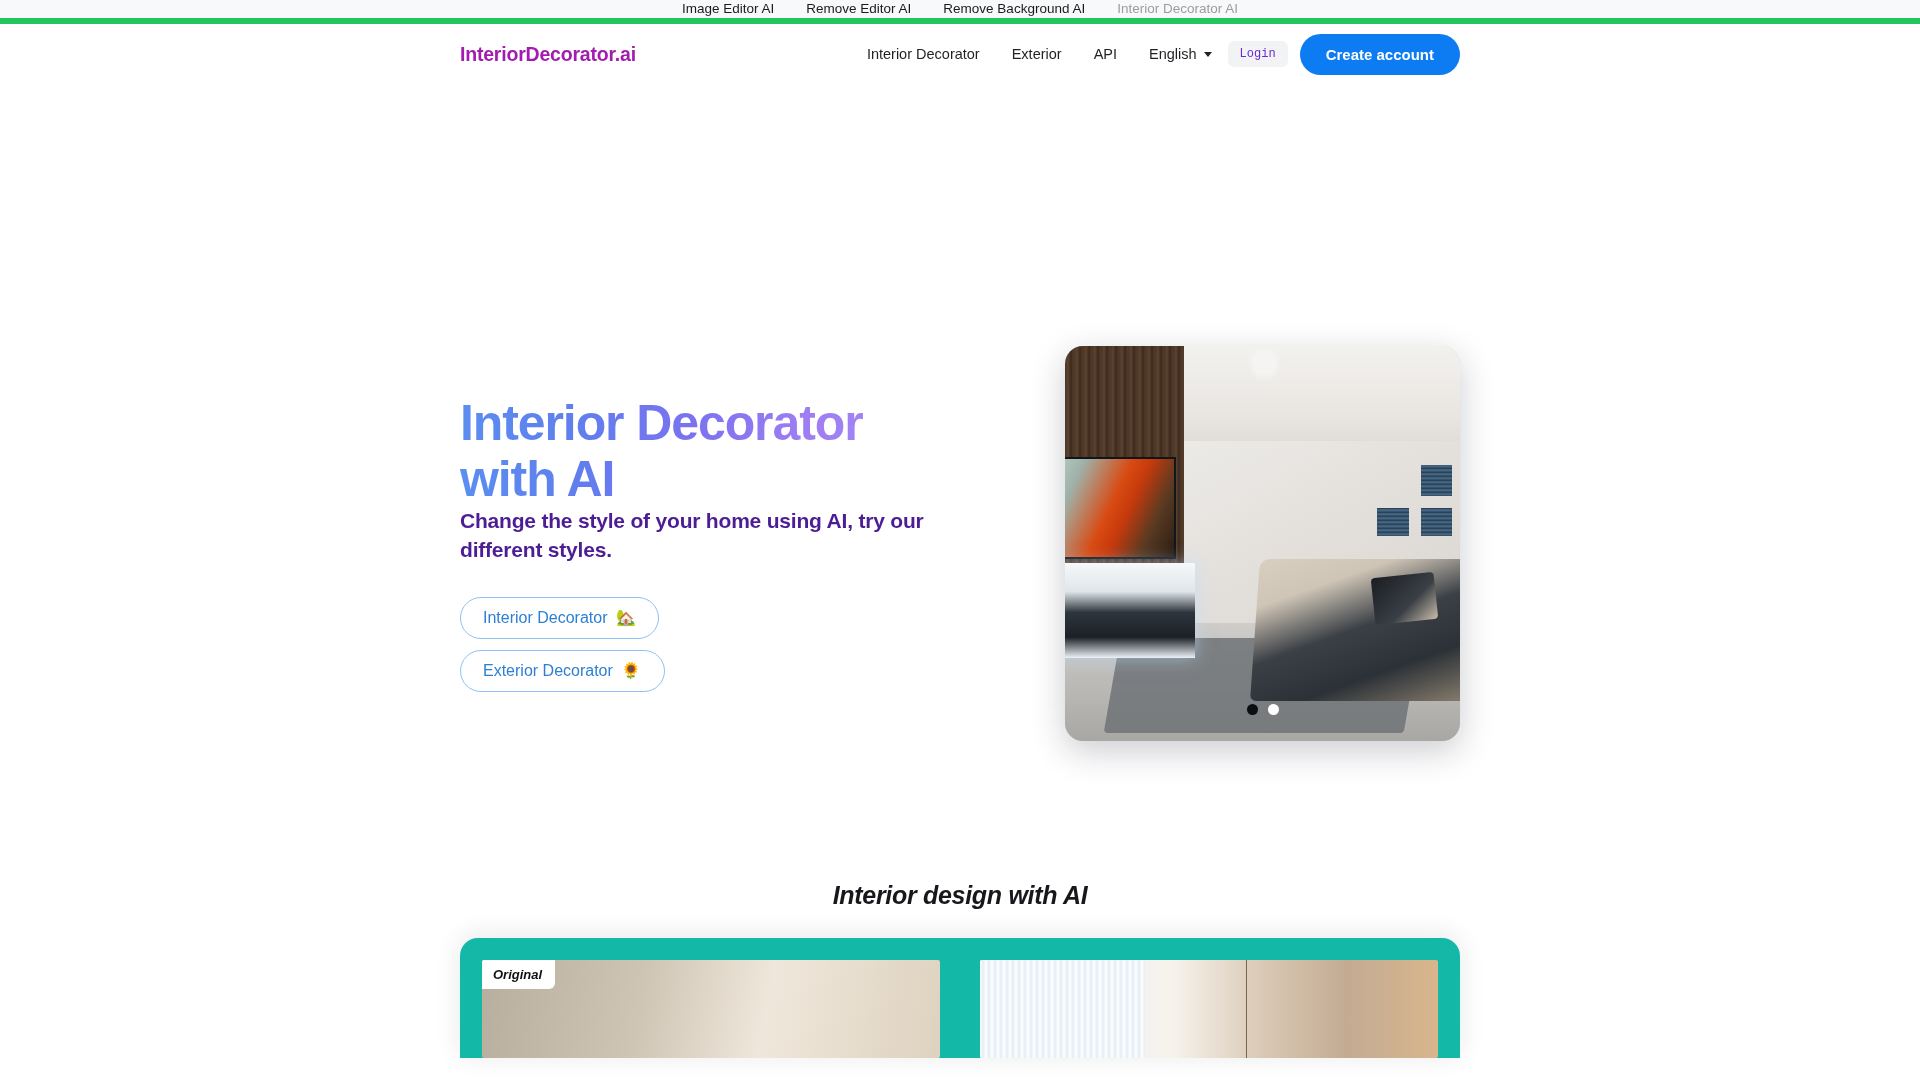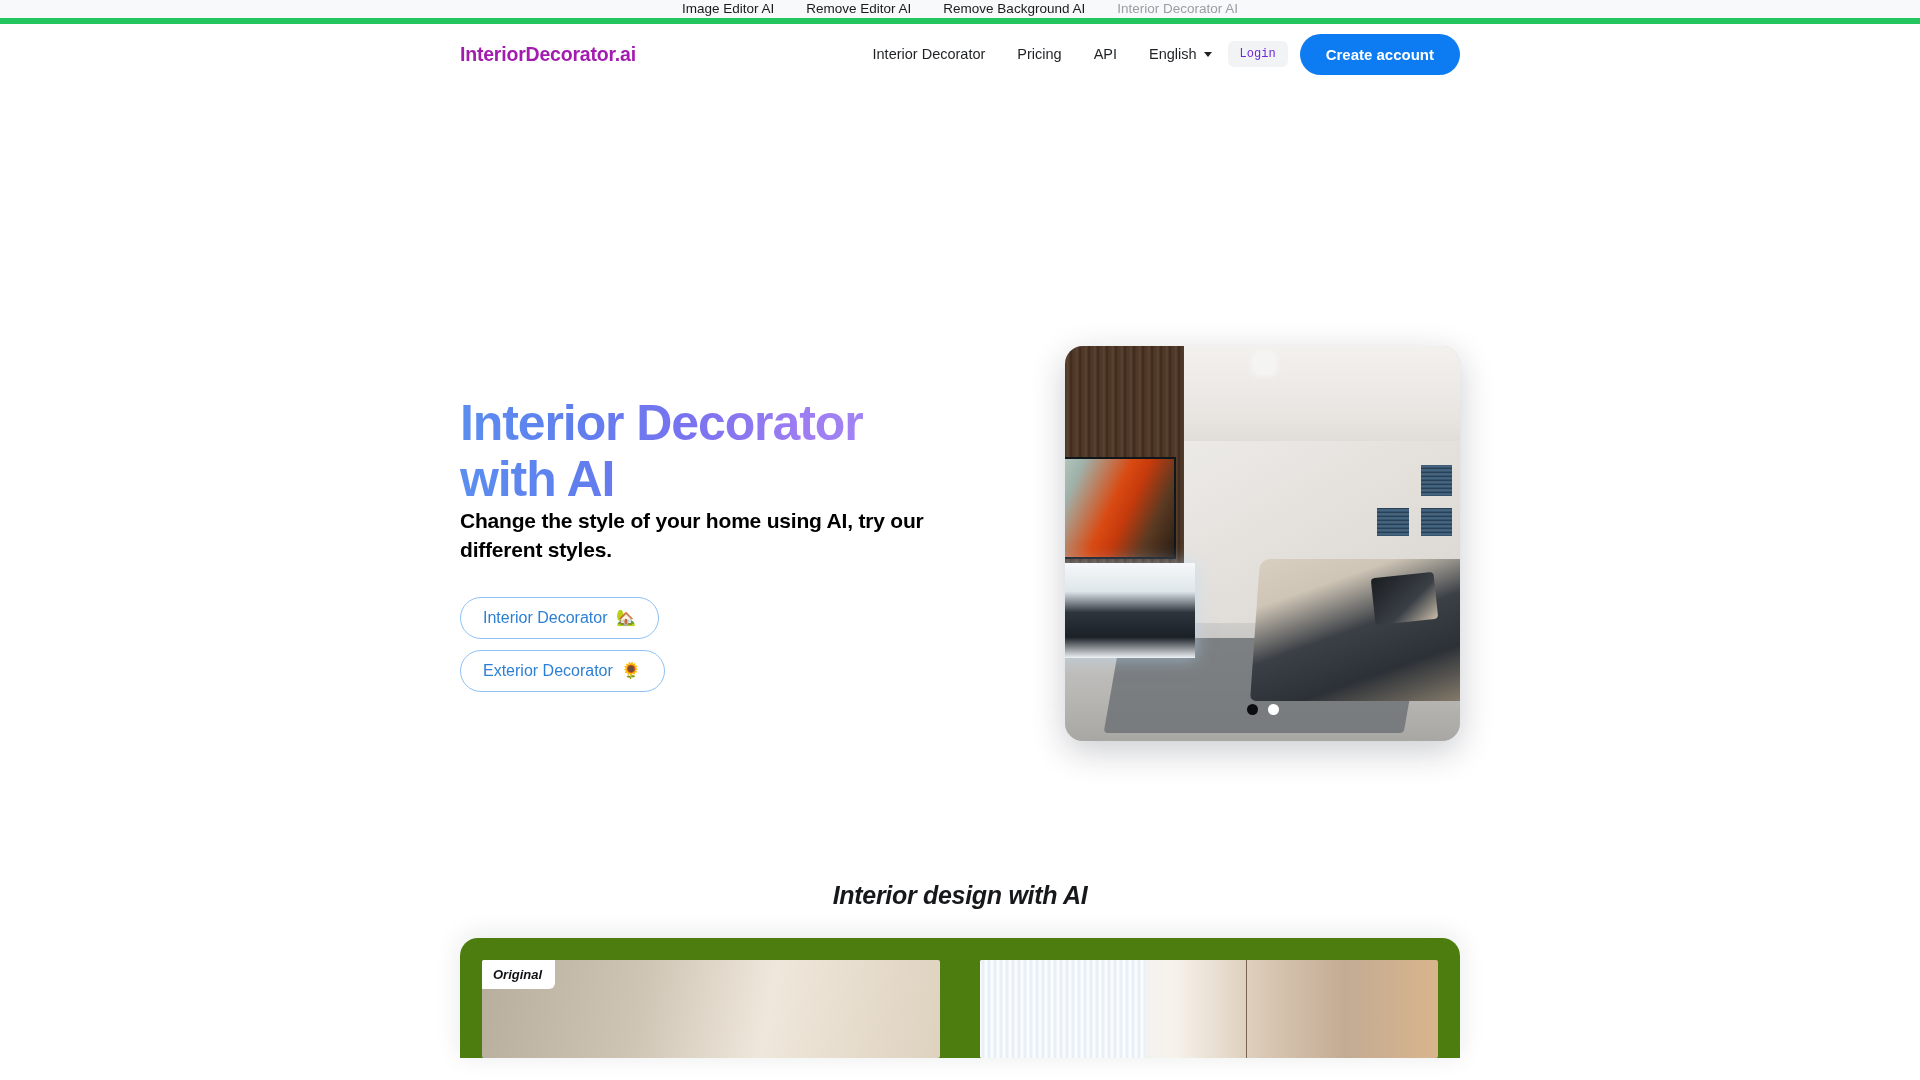--- a/index.html
+++ b/index.html
@@ -74,21 +74,21 @@
   .hero-left{ width:540px; }
   .hero-title{
     font-size:50px; font-weight:bold; line-height:1.12;
     letter-spacing:-1.1px;
     background:linear-gradient(90deg,#5b8ef0 0%,#5f7fee 28%,#7b72f0 58%,#9e7df2 85%,#a184f3 100%);
     -webkit-background-clip:text; background-clip:text;
     -webkit-text-fill-color:transparent; color:transparent;
     display:inline-block;
   }
   .hero-sub{
-    font-size:21px; font-weight:bold; color:#000000;
+    font-size:21px; font-weight:bold; color:#4c1d95;
     line-height:1.38; letter-spacing:-0.2px;
     max-width:545px;
   }
   .pill-group{ margin-top:33px; display:flex; flex-direction:column; gap:11px; align-items:flex-start; }
   .pill{
     display:inline-flex; align-items:center; gap:9px;
     border:1px solid #8fc2f4; border-radius:40px;
     padding:11px 22px; background:#ffffff;
     font-size:16px; color:#2b7fd4; text-decoration:none;
     white-space:nowrap; cursor:pointer;
@@ -173,21 +173,21 @@
   .section{
     margin-top:140px; width:100%;
     display:flex; flex-direction:column; align-items:center;font-style:italic;
   }
   .section-title{
     font-size:25px; font-weight:bold; color:#16181b;
     letter-spacing:-0.3px;
   }
   .compare-card{
     margin-top:28px; width:1000px; height:120px;
-    background:#4d7c0f; border-radius:18px 18px 0 0;
+    background:#14b8a6; border-radius:18px 18px 0 0;
     box-shadow:0 -3px 26px rgba(20,25,40,.10);
     padding:22px 22px 0 22px;
     display:flex; gap:40px; overflow:hidden;align-items:center;
   }
   .cmp{
     flex:1; height:100%; position:relative; overflow:hidden;
     border-radius:2px;
   }
   .cmp.a{ background:linear-gradient(100deg,#b8ae9e 0%,#cfc5b5 35%,#efe7db 62%,#ded2bf 100%); }
   .cmp.b{
@@ -220,21 +220,21 @@
   <a class="topbar-link" href="#">Remove Editor AI</a>
   <a class="topbar-link" href="#">Remove Background AI</a>
   <a class="topbar-link muted" href="#">Interior Decorator AI</a>
 </div>
 
 <div class="navbar">
   <div class="nav-inner">
     <a class="brand" href="#">InteriorDecorator.ai</a>
     <div class="nav-right">
       <a class="nav-link" href="#">Interior Decorator</a>
-      <a class="nav-link" href="#">Pricing</a>
+      <a class="nav-link" href="#">Exterior</a>
       <a class="nav-link" href="#">API</a>
       <a class="nav-link lang" href="#"><span>English</span><span class="caret"></span></a>
       <a class="login-btn" href="#">Login</a>
       <button class="create-btn">Create account</button>
     </div>
   </div>
 </div>
 
 <div class="hero">
   <div class="hero-left">

